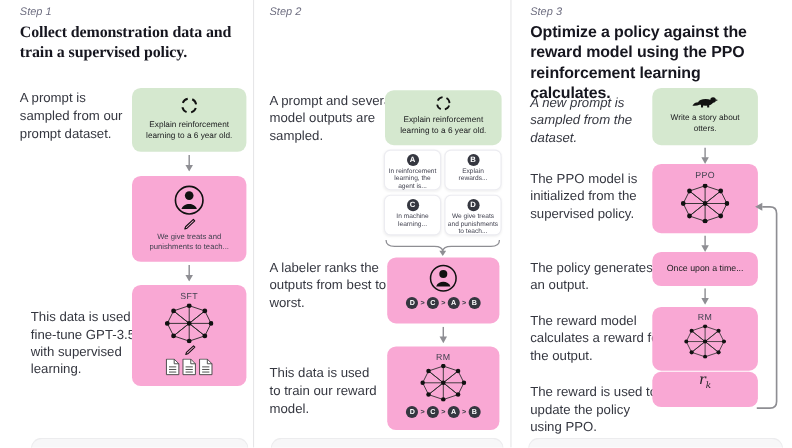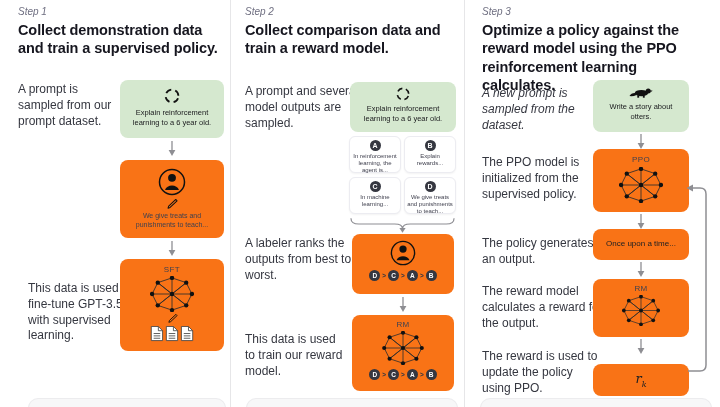--- a/index.html
+++ b/index.html
@@ -6,21 +6,21 @@
   .canvas{
     position:relative;width:720px;height:407px;background:#ffffff;
     font-family:"Liberation Sans","DejaVu Sans",sans-serif;
     overflow:hidden;color:#202123;
   }
   .divider{position:absolute;top:0;bottom:0;width:1px;background:#e6e6e8;}
   .step-label{position:absolute;font-size:10px;color:#6e6e80;font-style:italic;}
   .heading{position:absolute;font-size:14.5px;font-weight:bold;color:#16161f;line-height:1.26;letter-spacing:-0.1px;}
   .caption{position:absolute;font-size:12px;color:#353740;line-height:1.32;}
   .gbox{position:absolute;background:#d5e8cf;border-radius:8px;display:flex;flex-direction:column;align-items:center;box-sizing:border-box;}
-  .graybox{position:absolute;background:#f97316;border-radius:8px;display:flex;flex-direction:column;align-items:center;box-sizing:border-box;}
+  .graybox{position:absolute;background:#f9a8d4;border-radius:8px;display:flex;flex-direction:column;align-items:center;box-sizing:border-box;}
   .box-small-text{font-size:7.5px;line-height:1.28;color:#202123;text-align:center;width:94px;}
   .box-tiny-text{font-size:7px;line-height:1.3;color:#40414f;text-align:center;width:88px;}
   .box-label{font-size:8px;color:#40414f;letter-spacing:0.4px;}
   .arr{position:absolute;}
   .mini-box{position:absolute;width:52px;height:37px;background:#ffffff;border:1px solid #ececf1;border-radius:6px;
     box-shadow:0 1px 2px rgba(0,0,0,0.05);display:flex;flex-direction:column;align-items:center;padding-top:3px;box-sizing:border-box;}
   .mini-circle{width:11px;height:11px;border-radius:50%;background:#353740;color:#fff;font-size:7px;font-weight:bold;line-height:11px;text-align:center;flex:none;}
   .mini-text{font-size:6px;line-height:1.18;color:#40414f;text-align:center;margin-top:2px;width:46px;}
   .rank-row{display:flex;align-items:center;gap:2px;justify-content:center;}
   .rank-circle{width:11px;height:11px;border-radius:50%;background:#353740;color:#fff;font-size:6.5px;font-weight:bold;line-height:11px;text-align:center;}
@@ -114,21 +114,21 @@
     </g>
   </defs>
 </svg>
 
 <div class="canvas">
 
   <div class="divider" style="left:230px;"></div>
   <div class="divider" style="left:464px;"></div>
 
   <div class="step-label" style="left:18px;top:6px;">Step 1</div>
-  <div class="heading" style="left:18px;top:21px;width:206px;">Collect demonstration data and train a supervised policy.</div>
+  <div class="heading" style="left:18px;top:21px;width:206px;font-family:Liberation Serif, serif;">Collect demonstration data and train a supervised policy.</div>
 
   <div class="caption" style="left:18px;top:82px;width:100px;">A prompt is sampled from our prompt dataset.</div>
   <div class="caption" style="left:28px;top:281px;width:110px;">This data is used to fine-tune GPT-3.5 with supervised learning.</div>
 
   <div class="gbox" style="left:120px;top:80px;width:104px;height:58px;padding-top:7px;">
     <svg width="18" height="18" viewBox="0 0 18 18">
         <use href="#cycle"></use>
       </svg>
     <div class="box-small-text" style="margin-top:3px;">Explain reinforcement learning to a 6 year old.</div>
   </div>
@@ -158,21 +158,20 @@
       </svg>
     <svg width="11" height="11" viewBox="0 0 13 13" style="margin-top:1px;">
         <use href="#pencil"></use>
       </svg>
     <svg width="44" height="16" viewBox="0 0 45 17" style="margin-top:2px;">
         <use href="#docs"></use>
       </svg>
   </div>
 
   <div class="step-label" style="left:245px;top:6px;">Step 2</div>
-  <div class="heading" style="left:245px;top:21px;width:216px;">Collect comparison data and train a reward model.</div>
 
   <div class="caption" style="left:245px;top:84px;width:116px;">A prompt and several model outputs are sampled.</div>
   <div class="caption" style="left:245px;top:236px;width:116px;">A labeler ranks the outputs from best to worst.</div>
   <div class="caption" style="left:245px;top:332px;width:104px;">This data is used to train our reward model.</div>
 
   <div class="gbox" style="left:350px;top:82px;width:106px;height:50px;padding-top:4px;">
     <svg width="16" height="16" viewBox="0 0 18 18">
         <use href="#cycle"></use>
       </svg>
     <div class="box-small-text" style="margin-top:2px;">Explain reinforcement learning to a 6 year old.</div>
@@ -278,21 +277,21 @@
     <div class="box-label">RM</div>
     <svg width="38" height="31" viewBox="0 0 46 38" style="margin-top:2px;">
         <use href="#net"></use>
       </svg>
   </div>
 
   <svg class="arr" style="left:636px;top:339px;" width="10" height="15" viewBox="0 0 10 15">
       <use href="#arrdown"></use>
     </svg>
 
-  <div class="graybox" style="left:593px;top:364px;width:96px;height:32px;justify-content:center;">
+  <div class="graybox" style="left:593px;top:338px;width:96px;height:32px;">
     <span class="rk"><i>r</i><sub>k</sub></span>
   </div>
 
   <svg class="arr" style="left:686px;top:182px;" width="26" height="196" viewBox="0 0 26 196">
     <path d="M2,189 L14,189 Q20,189 20,183 L20,12 Q20,6 14,6 L7,6" fill="none" stroke="#8e8e93" stroke-width="1.5"></path>
     <path d="M7,2.4 L0.5,6 L7,9.6 Z" fill="#8e8e93"></path>
   </svg>
 
   <div class="next-card" style="left:28px;width:196px;"></div>
   <div class="next-card" style="left:246px;width:210px;"></div>

